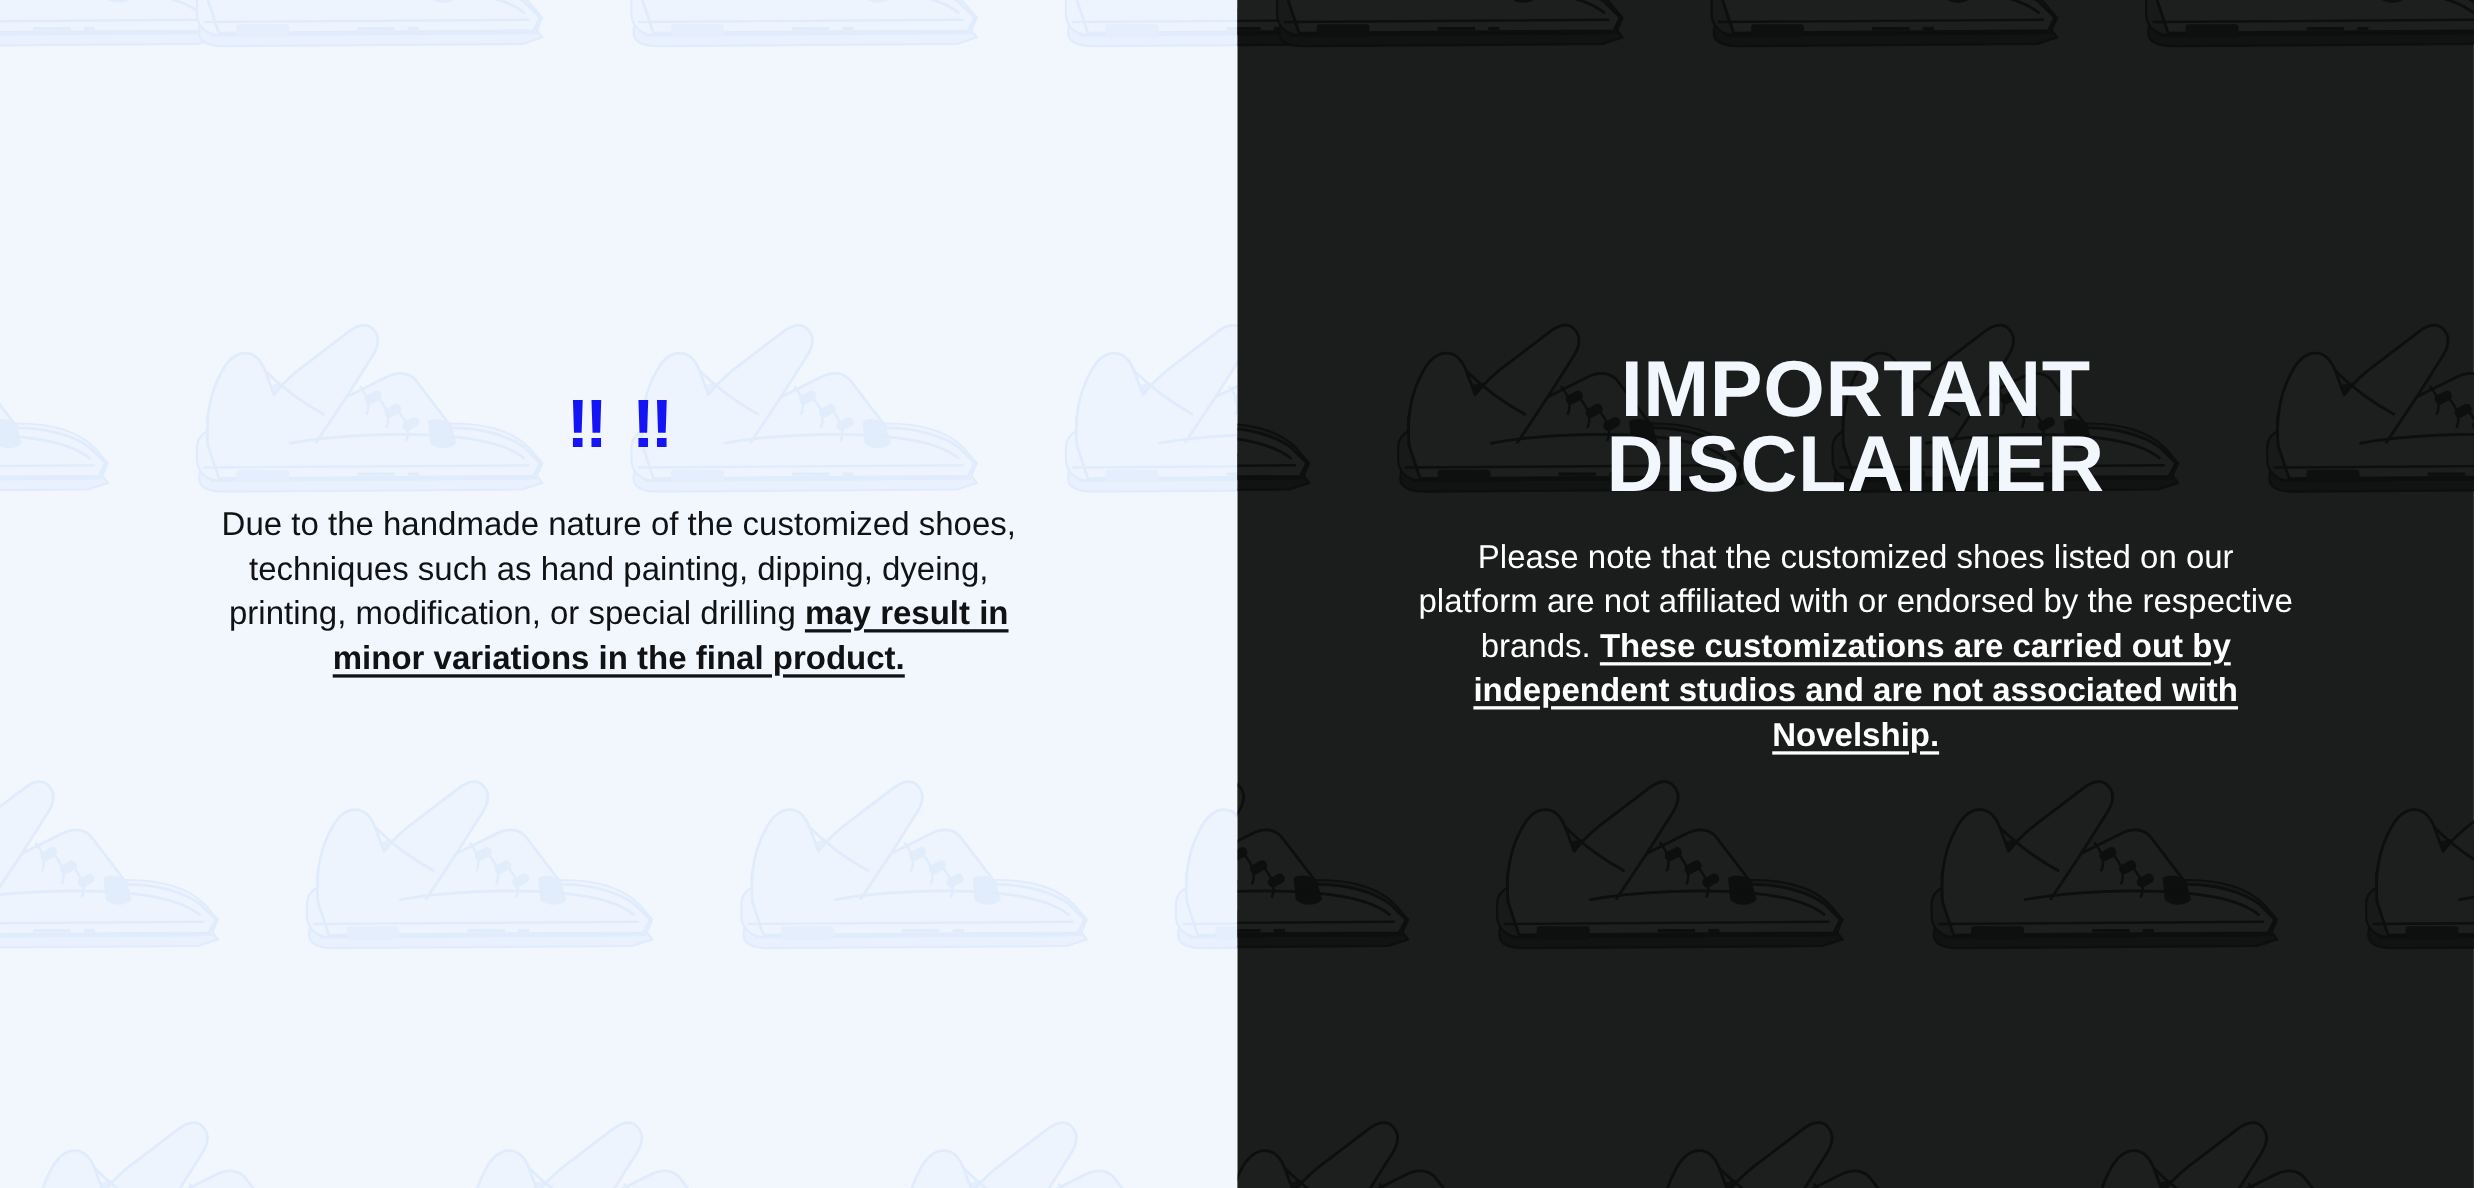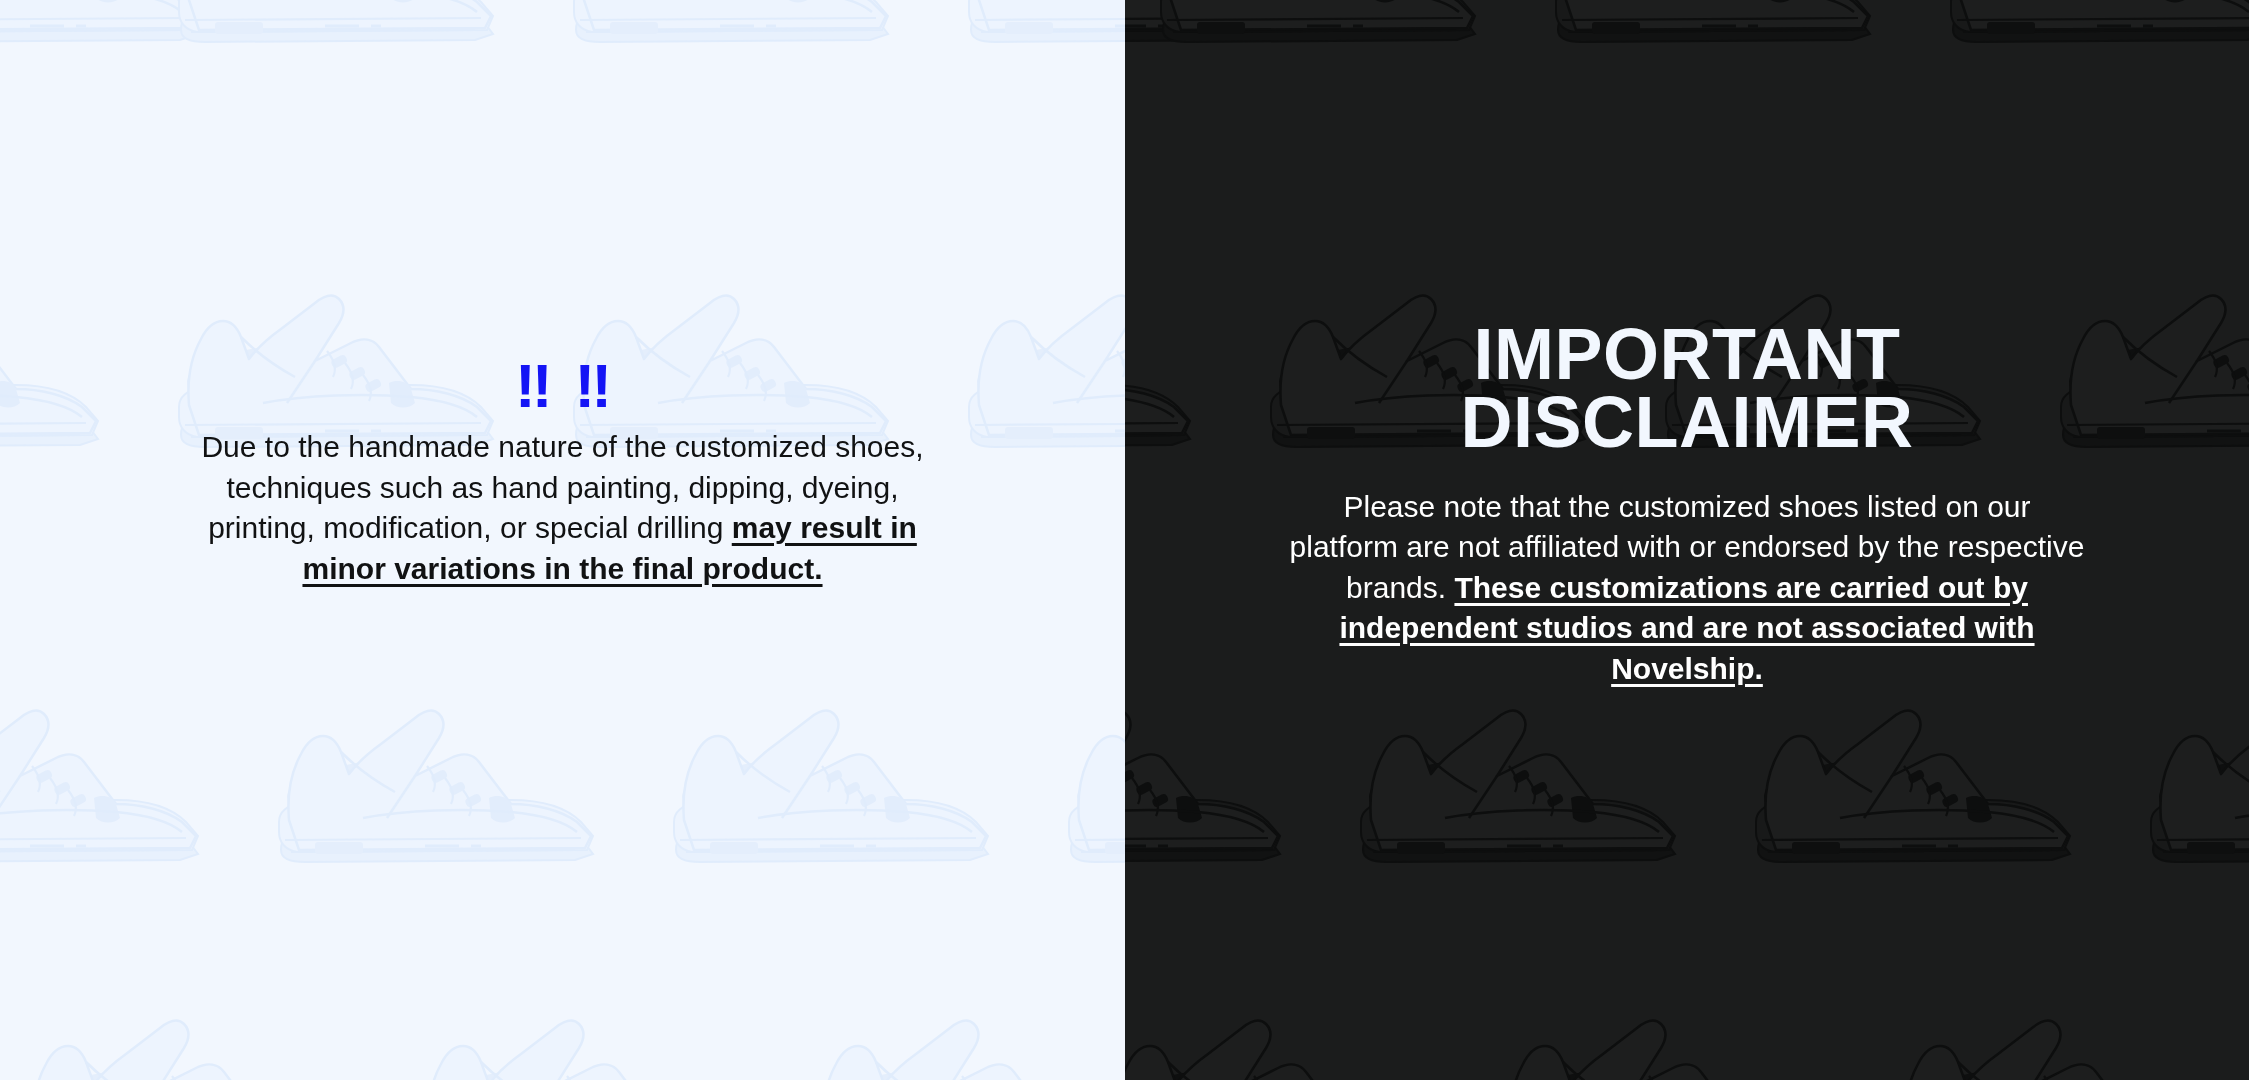--- a/index.html
+++ b/index.html
@@ -88,21 +88,21 @@
     letter-spacing: 0.5px;
   }
 
   .body-text {
     margin: 0;
     font-size: 30px;
     line-height: 1.35;
     font-weight: 400;
     width: 760px;
   }
-  .body-light { color: #111213; margin-top: 10px; }
+  .body-light { color: #111213; margin-top: 40px; }
   .body-dark  { color: #ffffff; margin-top: 30px; width: 800px; }
 
   .emph {
     font-weight: 700;
     text-decoration: underline;
     text-underline-offset: 5px;
     text-decoration-thickness: 2.5px;
   }
 </style>
 </head>

